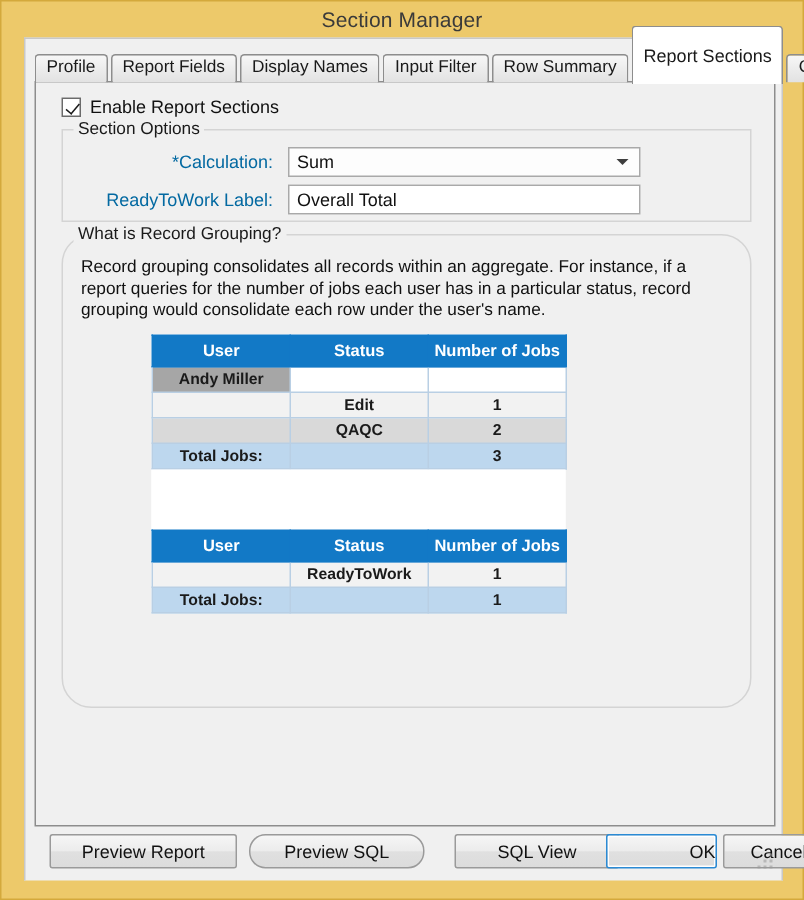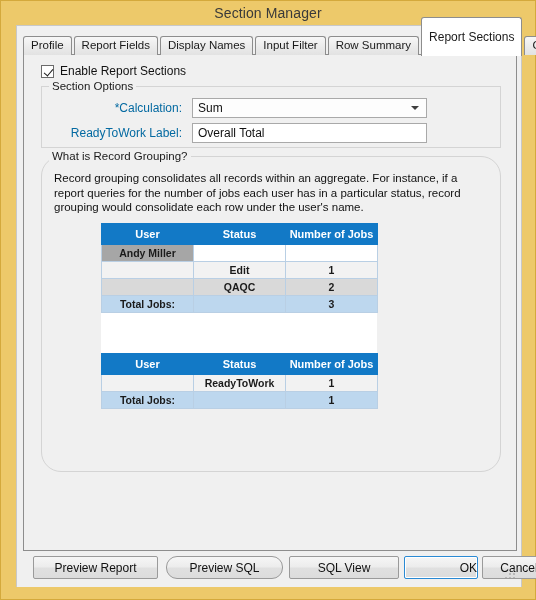--- a/index.html
+++ b/index.html
@@ -384,21 +384,21 @@
 
     </div>
 
     <div class="btnbar">
       <div class="btn" style="left:10px;  width:125px;">
         <span>Preview Report</span>
       </div>
       <div class="btn" style="left:143px; width:117px;border-radius:11px;">
         <span>Preview SQL</span>
       </div>
-      <div class="btn" style="left:266px; width:110px;">
+      <div class="btn" style="left:280px; width:110px;">
         <span>SQL View</span>
       </div>
       <div class="btn focus" style="left:381px; width:74px;">
         <span>OK</span>
       </div>
       <div class="btn" style="left:459px; width:74px;">
         <span>Cancel</span>
       </div>
     </div>
 

